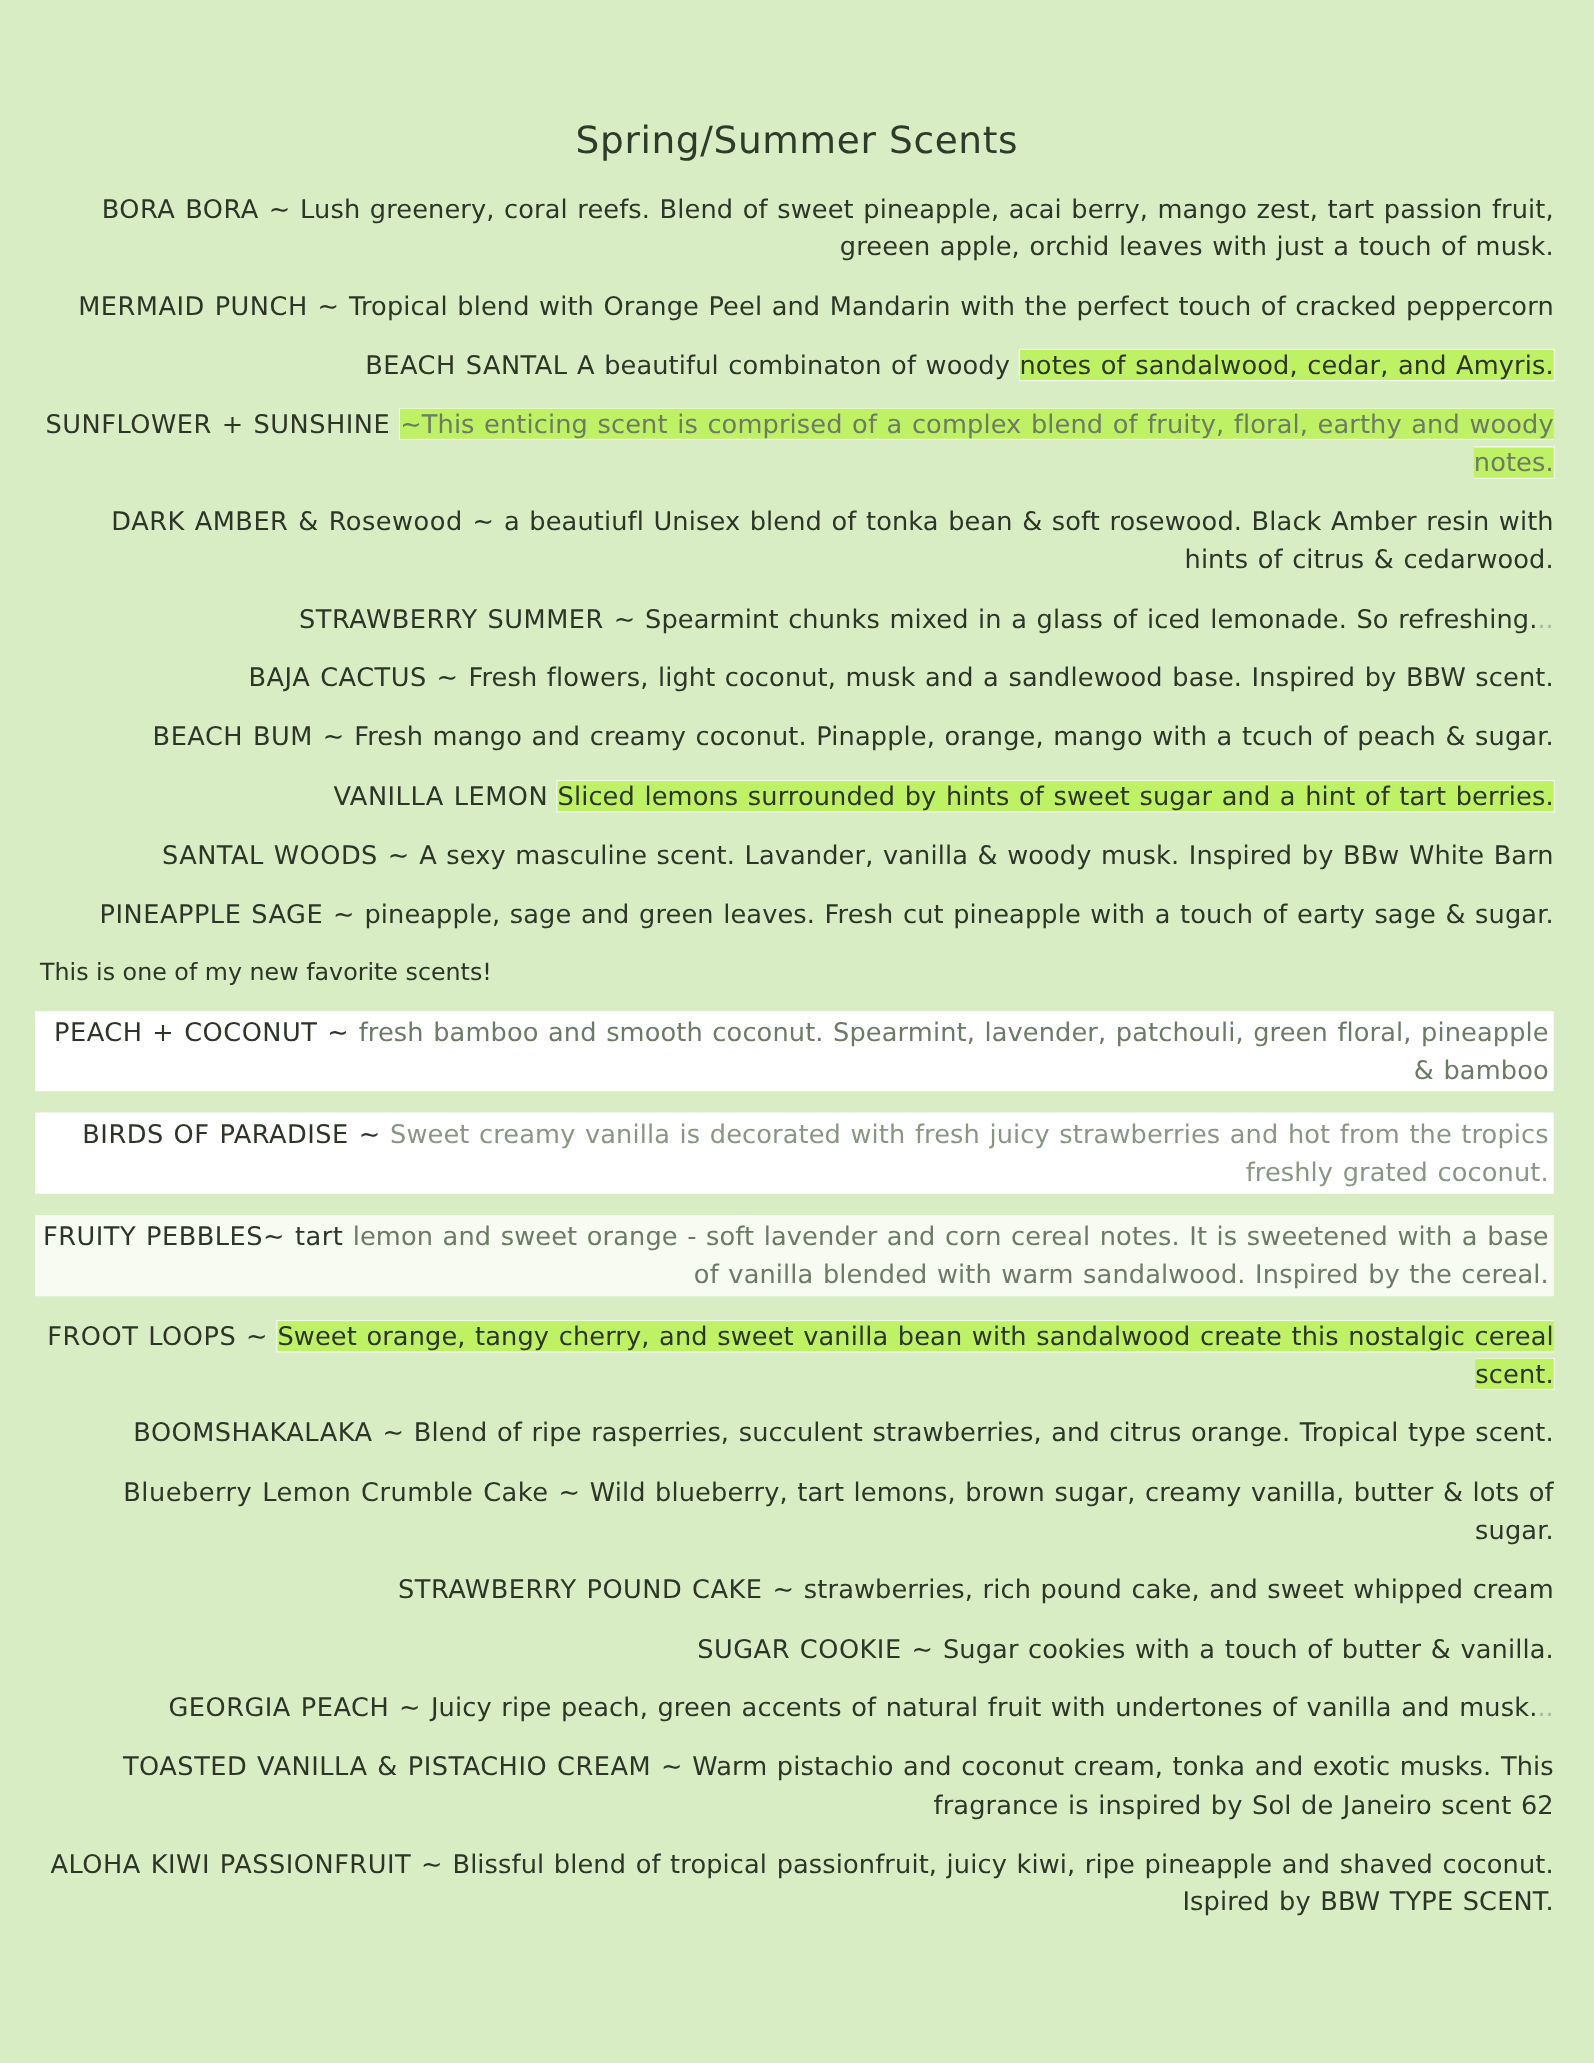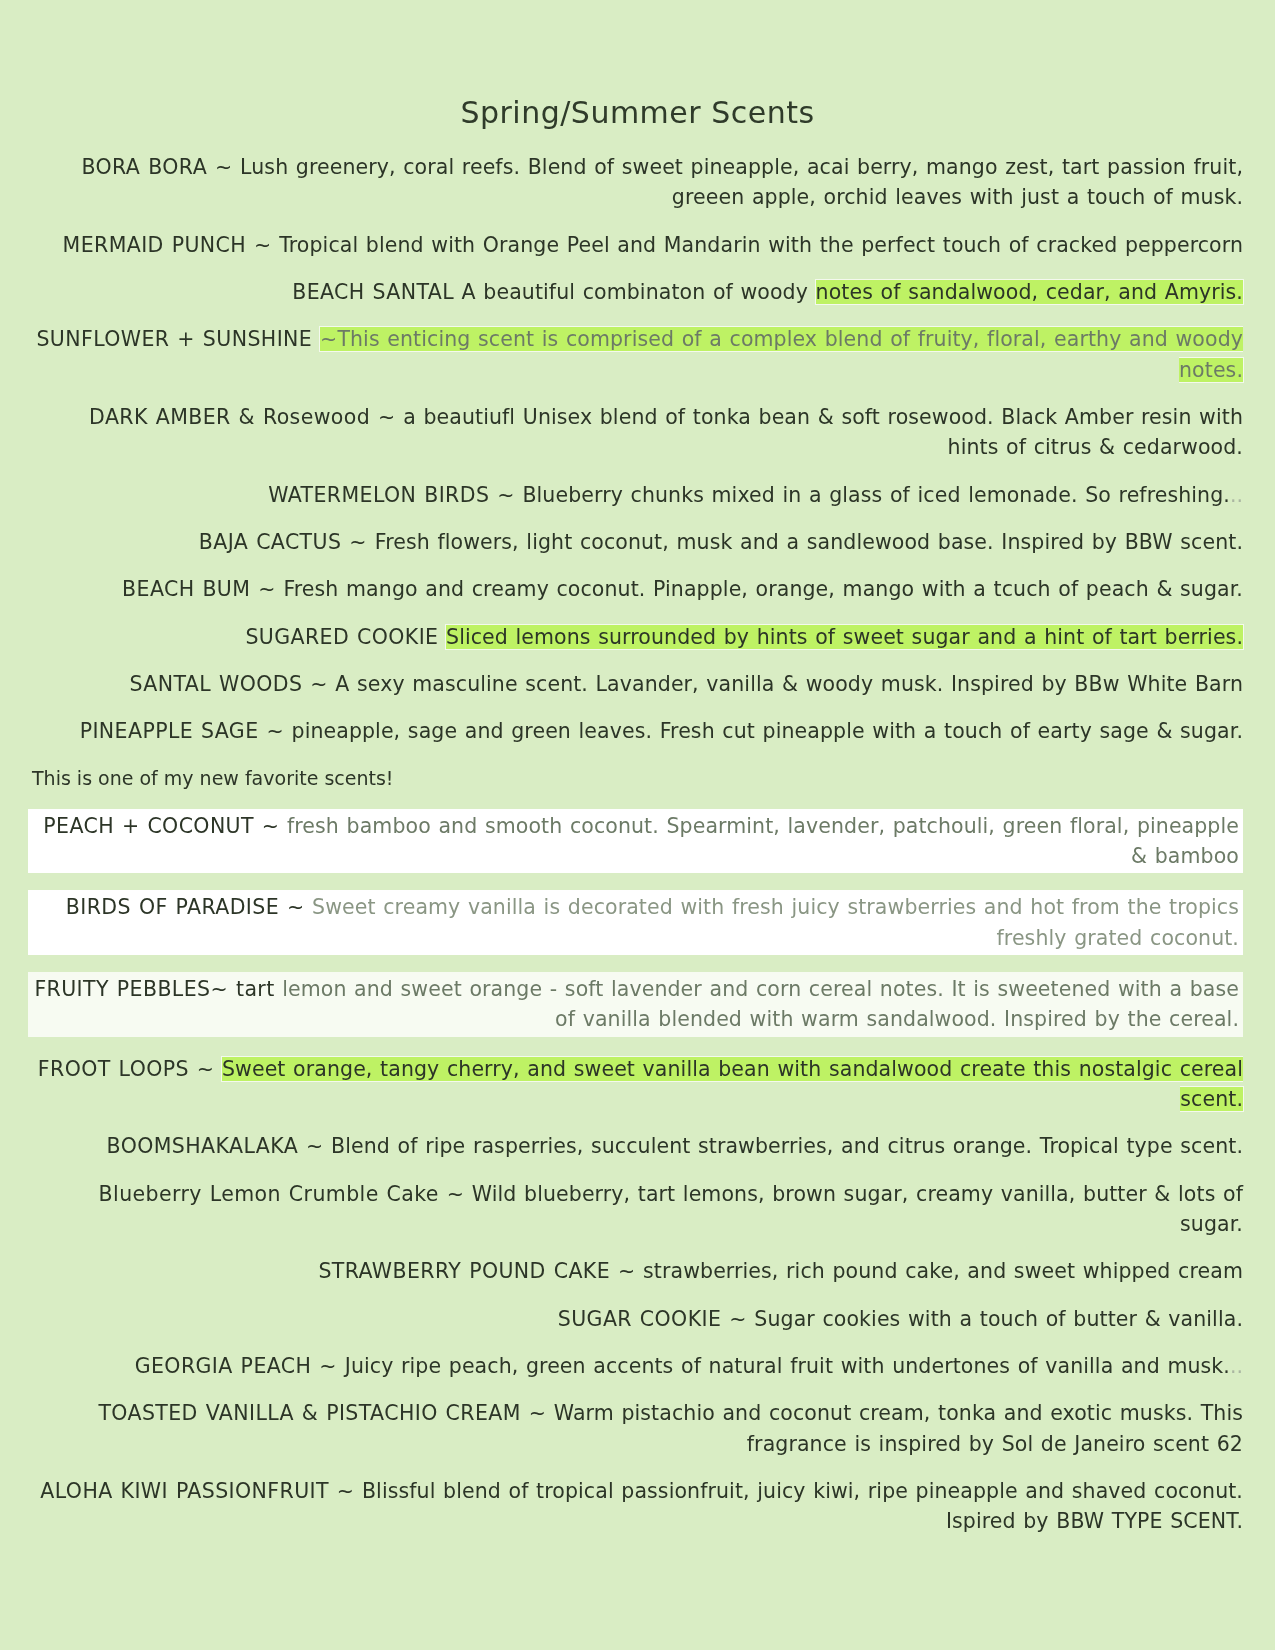--- a/index.html
+++ b/index.html
@@ -104,36 +104,36 @@
   <p class="entry">
     <span class="name">SUNFLOWER + SUNSHINE </span><span class="desc hl faded">~This enticing scent is comprised of a complex blend of fruity, floral, earthy and woody notes.</span>
   </p>
 
   <p class="entry">
     <span class="name">DARK AMBER &amp; Rosewood ~</span>
     <span class="desc">a beautiufl Unisex blend of tonka bean &amp; soft rosewood. Black Amber resin with hints of citrus &amp; cedarwood.</span>
   </p>
 
   <p class="entry">
-    <span class="name">WATERMELON BIRDS ~</span>
-    <span class="desc">Blueberry chunks mixed in a glass of iced lemonade. So refreshing.</span><span class="tiny-dots">..</span>
+    <span class="name">STRAWBERRY SUMMER ~</span>
+    <span class="desc">Spearmint chunks mixed in a glass of iced lemonade. So refreshing.</span><span class="tiny-dots">..</span>
   </p>
 
   <p class="entry">
     <span class="name">BAJA CACTUS ~ </span>
     <span class="desc"> Fresh flowers, light coconut, musk and a sandlewood base. Inspired by BBW scent.</span>
   </p>
 
   <p class="entry">
     <span class="name">BEACH BUM ~</span>
     <span class="desc">Fresh mango and creamy coconut. Pinapple, orange, mango with a tcuch of peach &amp; sugar.</span>
   </p>
 
   <p class="entry">
-    <span class="name">SUGARED COOKIE</span>
+    <span class="name">VANILLA LEMON</span>
     <span class="desc hl">Sliced lemons surrounded by hints of sweet sugar and a hint of tart berries.</span>
   </p>
 
   <p class="entry">
     <span class="name">SANTAL WOODS ~</span>
     <span class="desc">A sexy masculine scent. Lavander, vanilla &amp; woody musk. Inspired by BBw White Barn</span>
   </p>
 
   <p class="entry">
     <span class="name">PINEAPPLE SAGE ~</span>

